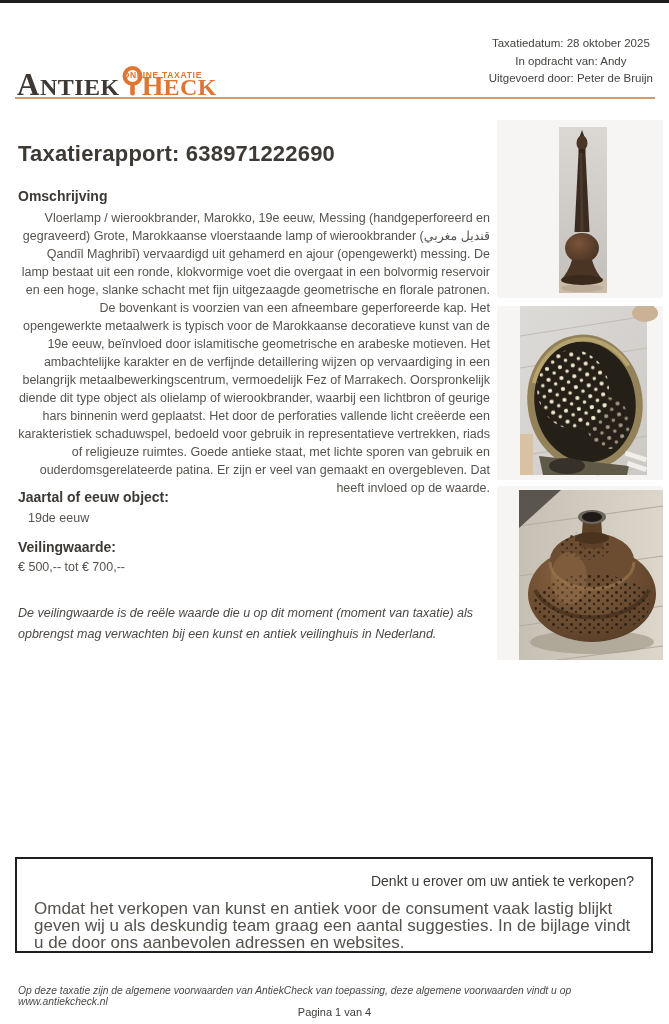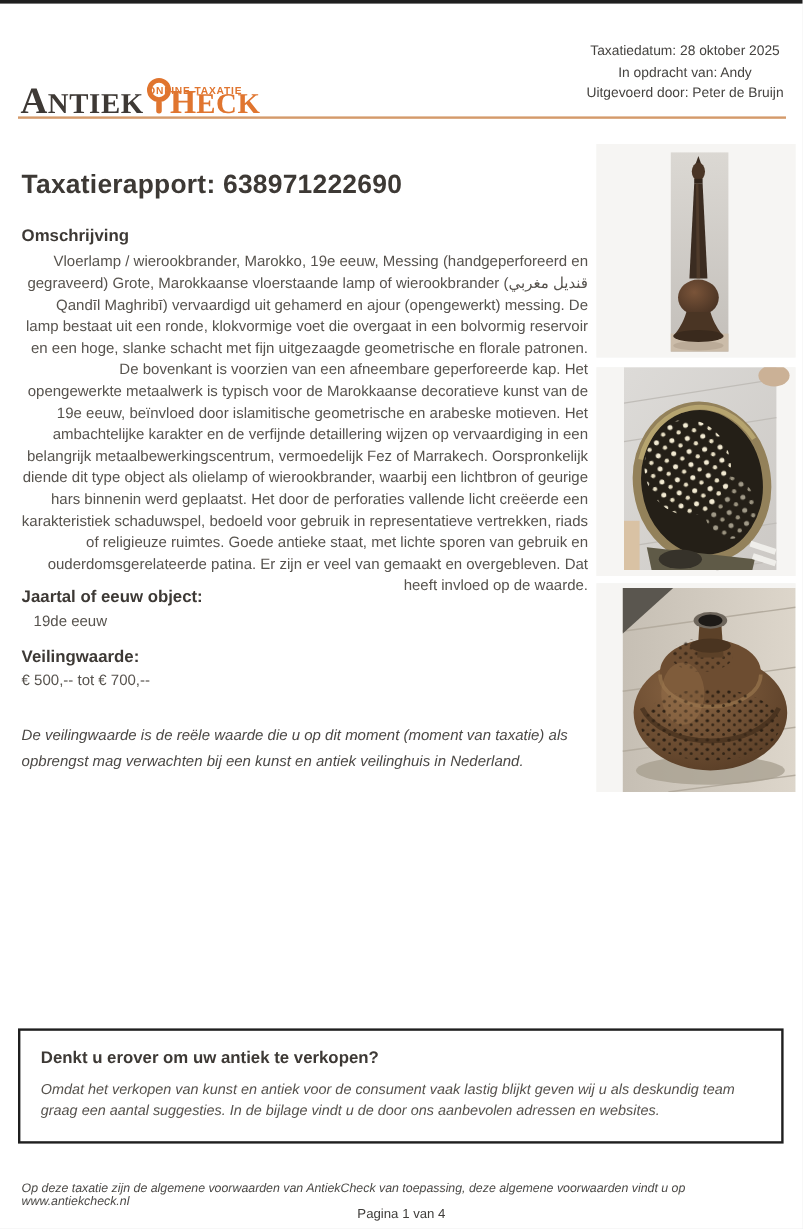--- a/index.html
+++ b/index.html
@@ -36,22 +36,22 @@
   
   .photo-card{position:absolute;left:497px;width:166px;background:#f6f5f3;}
   .photo-1{top:120px;height:178px;}
   .photo-2{top:306px;height:174px;}
   .photo-3{top:486px;height:174px;}
   .photo-card svg{display:block;}
 
   
   .cta-box{position:absolute;left:15px;top:857px;width:638px;height:96px;border:2px solid #1f1f1f;
     box-sizing:border-box;padding:14px 17px 0 17px;background:#fff;}
-  .cta-title{font-size:14px;font-weight:bold;color:#3d3935;}
-  .cta-body{margin-top:11px;font-size:12px;line-height:17px;color:#55514c;width:600px;font-style:italic;}
+  .cta-title{font-size:14px;font-weight:normal;color:#3d3935;text-align:right;}
+  .cta-body{margin-top:11px;font-size:17px;line-height:17px;color:#55514c;width:600px;}
 
   
   .credit-line{position:absolute;left:18px;top:960px;font-size:11.5px;color:#e0752f;}
   .terms-line{position:absolute;left:18px;top:985px;width:635px;font-size:10.3px;font-style:italic;color:#4a4845;}
   .page-number{position:absolute;left:0;top:1006px;width:669px;text-align:center;font-size:11px;color:#3f3d3a;}
 </style>
 </head>
 <body>
 
 <div class="page">

